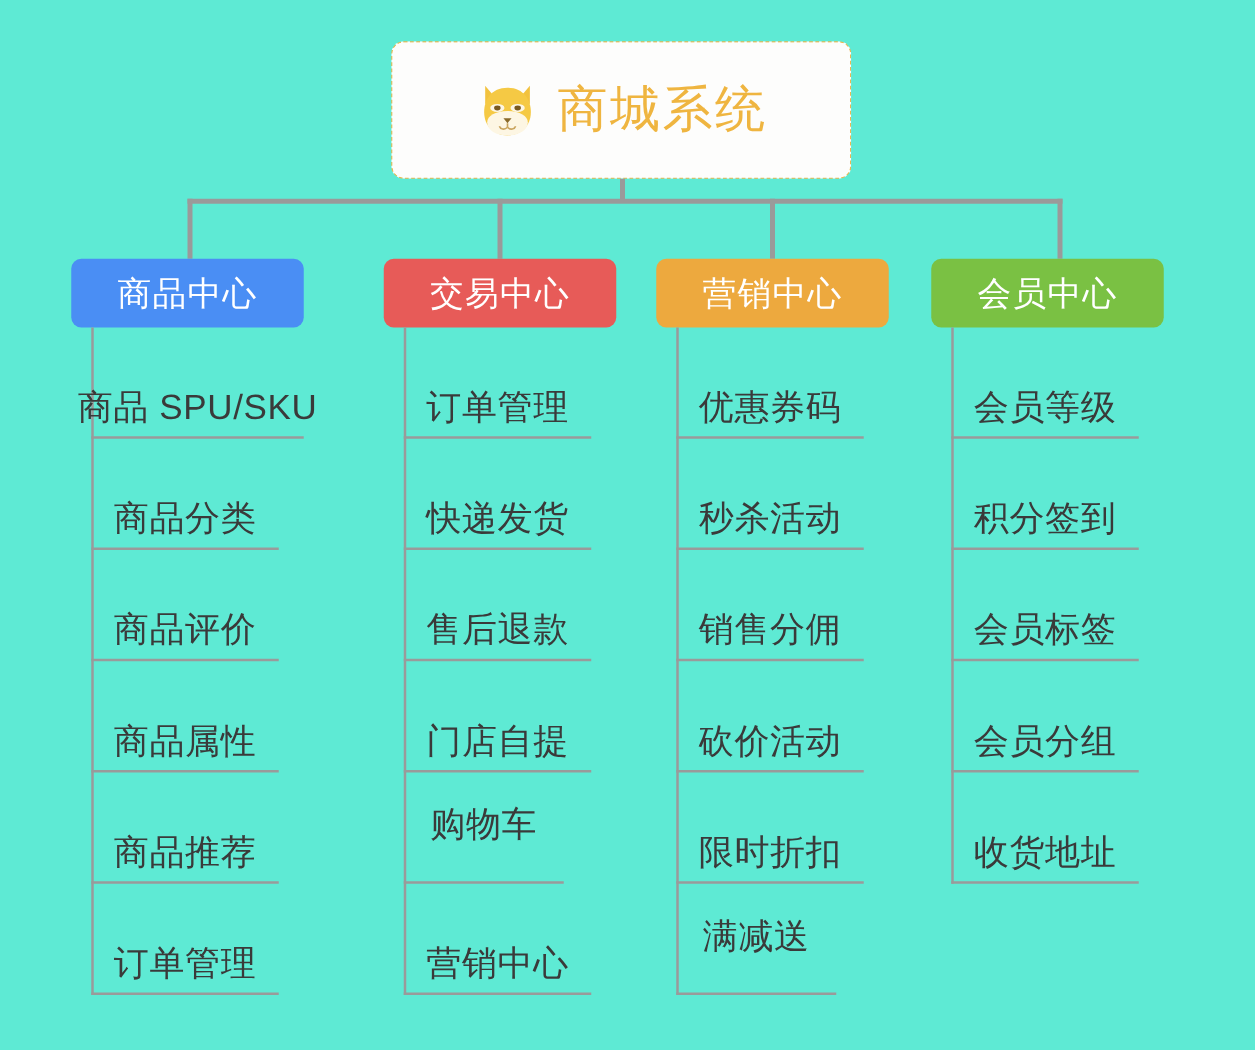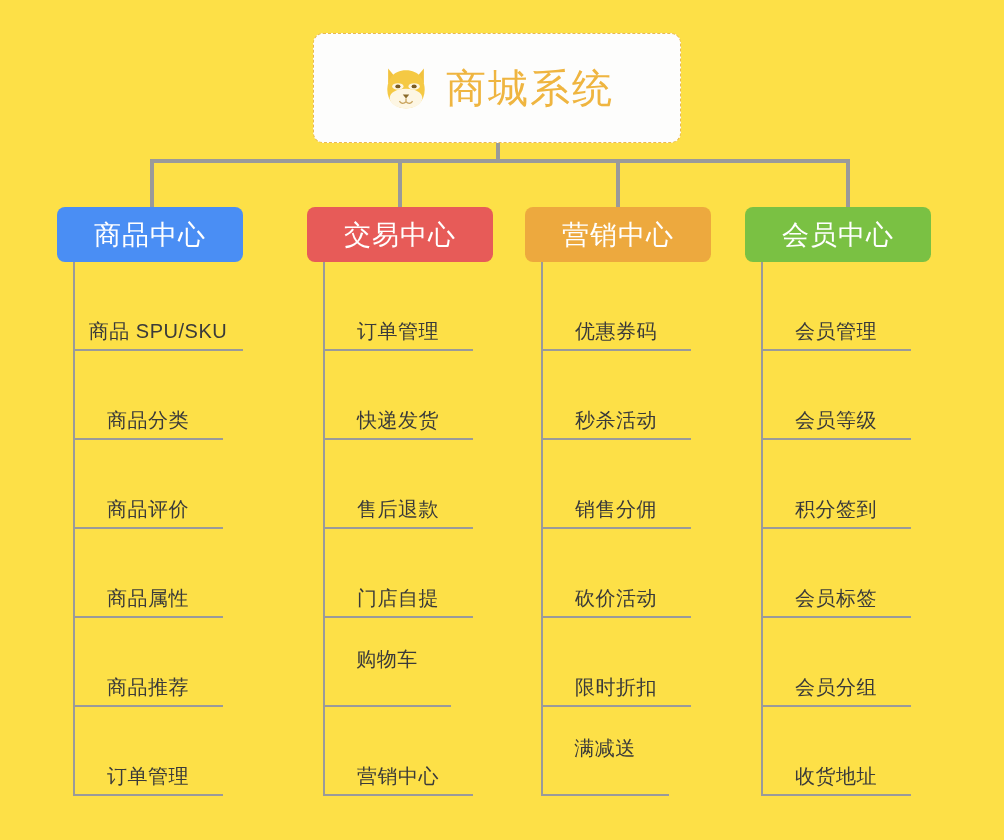--- a/index.html
+++ b/index.html
@@ -7,21 +7,21 @@
     width: 1004px;
     height: 840px;
     background: #f8f8f8;
     font-family: "Liberation Sans", "DejaVu Sans", sans-serif;
     overflow: hidden;
   }
   #stage {
     position: relative;
     width: 1004px;
     height: 840px;
-    background: #fde047;
+    background: #5eead4;
   }
 
   
   .root-card {
     position: absolute;
     left: 313px;
     top: 33px;
     width: 368px;
     height: 110px;
     background: #fdfdfc;
@@ -87,21 +87,21 @@
   .item {
     position: relative;
     height: 89px;
     border-bottom: 2px solid #9a9a9a;
     display: flex;
     align-items: flex-end;
     justify-content: center;
     padding-bottom: 4px;
   }
   .item-label {
-    font-size: 20px;
+    font-size: 28px;
     color: #3a3a3a;
     white-space: nowrap;
     letter-spacing: 0.5px;
     padding: 0 6px;
   }
   
   .item.w-wide  { width: 170px; }
   .item.w-mid   { width: 150px; text-align: center; }
   .item.w-narrow{ width: 128px; align-items: center; }
 </style>
@@ -210,23 +210,20 @@
           <span class="item-label">满减送</span>
         </div>
     </div>
   </div>
 
   <div class="col" style="left:745px">
     <div class="col-header" style="background:#7ac143">会员中心</div>
     <div class="col-body">
       <div class="spine"></div>
       <div class="item w-mid">
-          <span class="item-label">会员管理</span>
-        </div>
-      <div class="item w-mid">
           <span class="item-label">会员等级</span>
         </div>
       <div class="item w-mid">
           <span class="item-label">积分签到</span>
         </div>
       <div class="item w-mid">
           <span class="item-label">会员标签</span>
         </div>
       <div class="item w-mid">
           <span class="item-label">会员分组</span>

